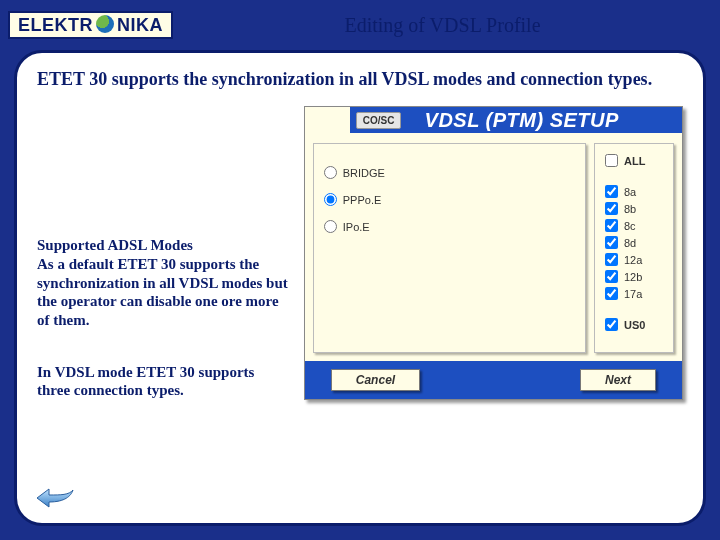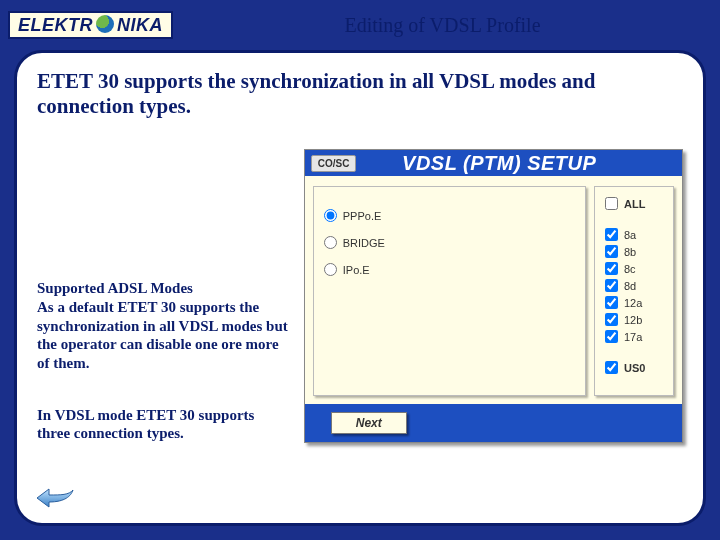--- a/index.html
+++ b/index.html
@@ -12,21 +12,20 @@
   .top-row {
     display: flex; align-items: center;
     padding: 4px 8px 0 8px; height: 46px;
   }
   .logo-box {
     display: flex; align-items: center;
     background: #fffde6;
     border: 2px solid #0b1d6b;
     padding: 1px 8px; height: 28px;
     font-family: Arial, sans-serif; font-weight: bold;
-    font-style: italic;
     color: #0b1d6b; font-size: 18px;
     letter-spacing: 0.5px;
   }
   .globe {
     width: 18px; height: 18px; border-radius: 50%;
     background: radial-gradient(circle at 35% 35%, #6fb84a 0 40%, #1d6fb8 41% 100%);
     margin: 0 3px; display: inline-block;
     position: relative; top: -1px;
   }
   .slide-title {
@@ -37,21 +36,21 @@
   .content-frame {
     position: absolute;
     left: 14px; right: 14px; top: 50px; bottom: 14px;
     background: #fff;
     border: 3px solid #0b1d6b;
     border-radius: 28px;
     padding: 16px 20px;
   }
   .lead {
     color: #0b1d6b; font-weight: bold;
-    font-size: 21px; margin-bottom: 30px;
+    font-size: 18px; margin-bottom: 16px;
   }
   .body-row { display: flex; gap: 14px; align-items: flex-end; }
   .left-col { width: 260px; }
   .p1, .p2 {
     color: #0b1d6b; font-weight: bold; font-size: 15px;
     line-height: 1.25;
   }
   .p1 { margin-bottom: 14px; }
   .device-panel {
     width: 390px;
@@ -59,20 +58,21 @@
     border: 1px solid #888;
     box-shadow: 3px 3px 3px rgba(0,0,0,.4);
     font-family: Arial, sans-serif;
     font-size: 11px;
   }
   .dev-header {
     background: #1d4fc0;
     color: #fff; font-weight: bold;
     display: flex; align-items: center;
     height: 26px;
+    margin-left: 45px;
   }
   .dev-header .tag {
     background: #e6e6e6; color: #333;
     font-size: 10px; font-weight: bold;
     padding: 2px 6px; margin: 0 6px;
     border: 1px solid #999; border-radius: 2px;
   }
   .dev-header .ttl { flex:1; text-align:center; font-style: italic; font-size: 20px; letter-spacing: 0.5px; }
   .dev-body {
     display: flex; min-height: 228px;
@@ -135,26 +135,26 @@
 
     <div class="device-panel">
       <div class="dev-header">
         <span class="tag">CO/SC</span>
         <span class="ttl">VDSL (PTM) SETUP</span>
         <span style="width:46px"></span>
       </div>
       <div class="dev-body">
         <div class="dev-left">
           <label class="radio">
+            <input type="radio" name="ct" style="">
+              <span>BRIDGE</span>
+          </label>
+          <label class="radio">
             <input type="radio" name="ct" checked="" style="">
               <span>PPPo.E</span>
-          </label>
-          <label class="radio">
-            <input type="radio" name="ct" style="">
-              <span>BRIDGE</span>
           </label>
           <label class="radio">
             <input type="radio" name="ct" style="">
               <span>IPo.E</span>
           </label>
         </div>
         <div class="dev-right">
           <label class="check">
             <input type="checkbox" style="">
               <b>ALL</b>
@@ -189,20 +189,21 @@
               <span>17a</span>
             </label>
           <div class="hr"></div>
           <label class="check">
               <input type="checkbox" checked="" style="">
               <b>US0</b>
             </label>
         </div>
       </div>
       <div class="dev-footer">
+        <button class="dev-btn">Cancel</button>
         <button class="dev-btn">Next</button>
       </div>
     </div>
   </div>
 
   <div class="back-arrow">
     <svg viewBox="0 0 40 26">
       <defs>
         <linearGradient id="g" x1="0" y1="0" x2="0" y2="1">
           <stop offset="0" stop-color="#bfe3ff"></stop>

